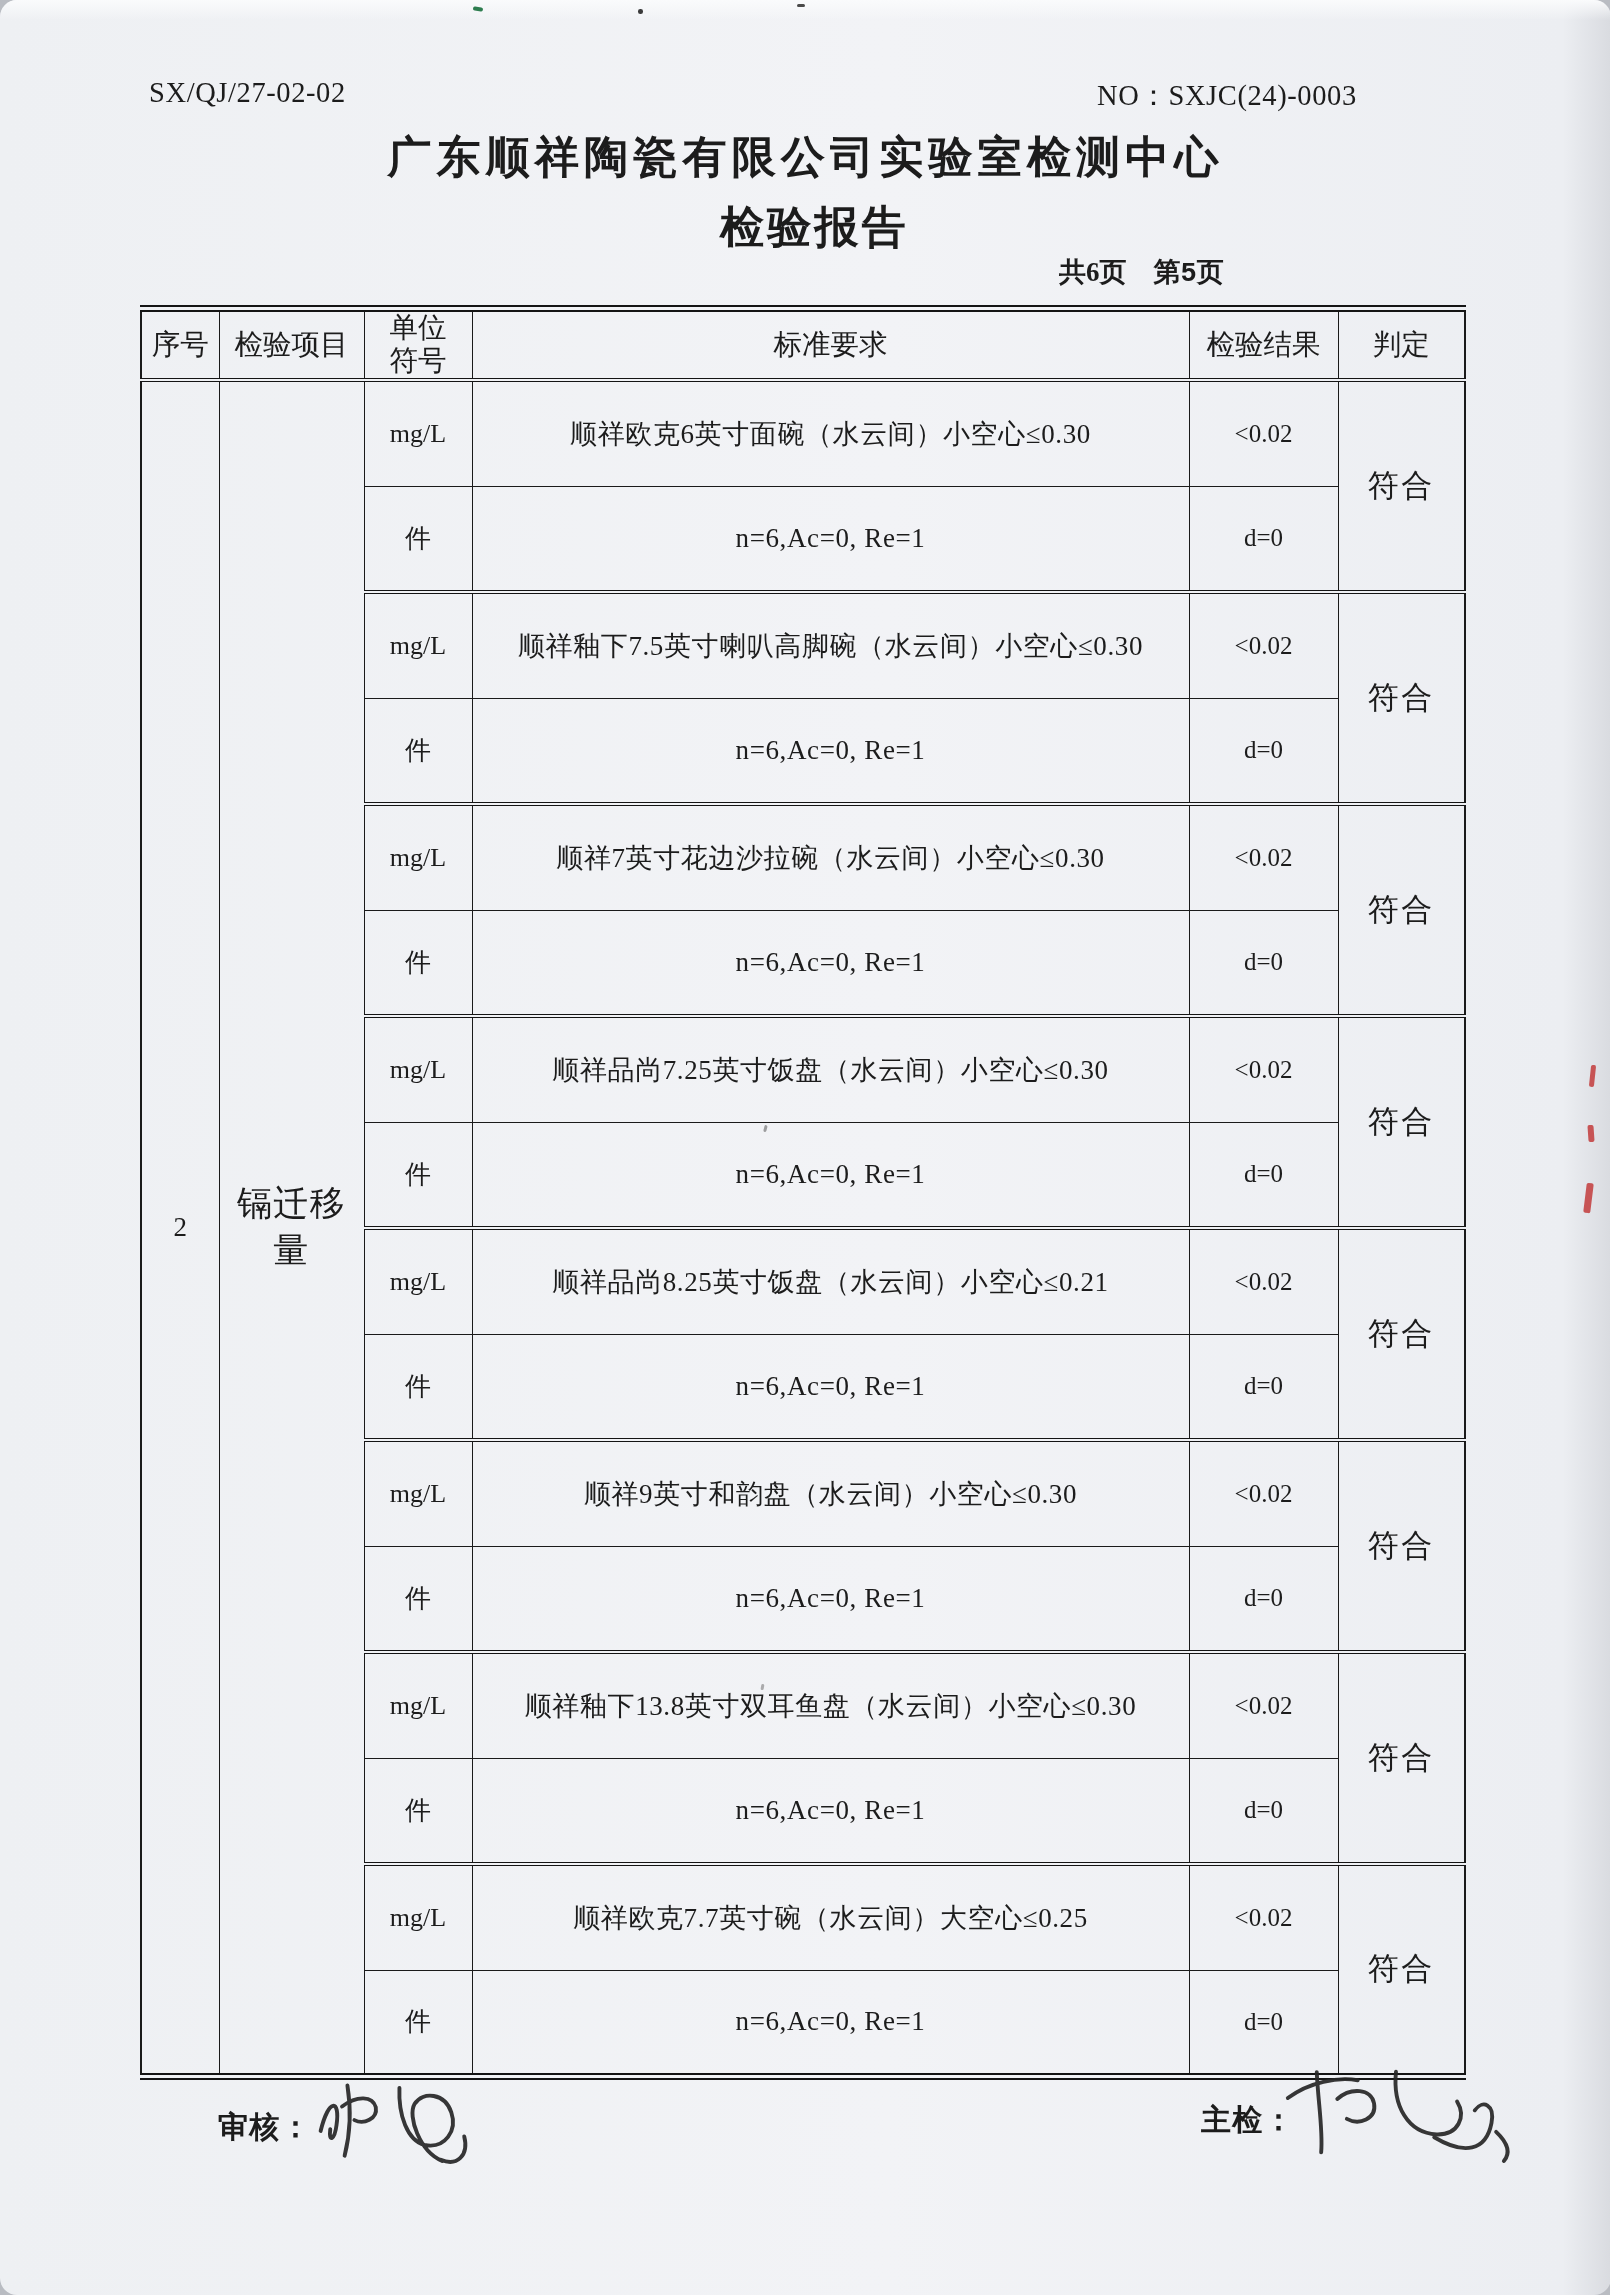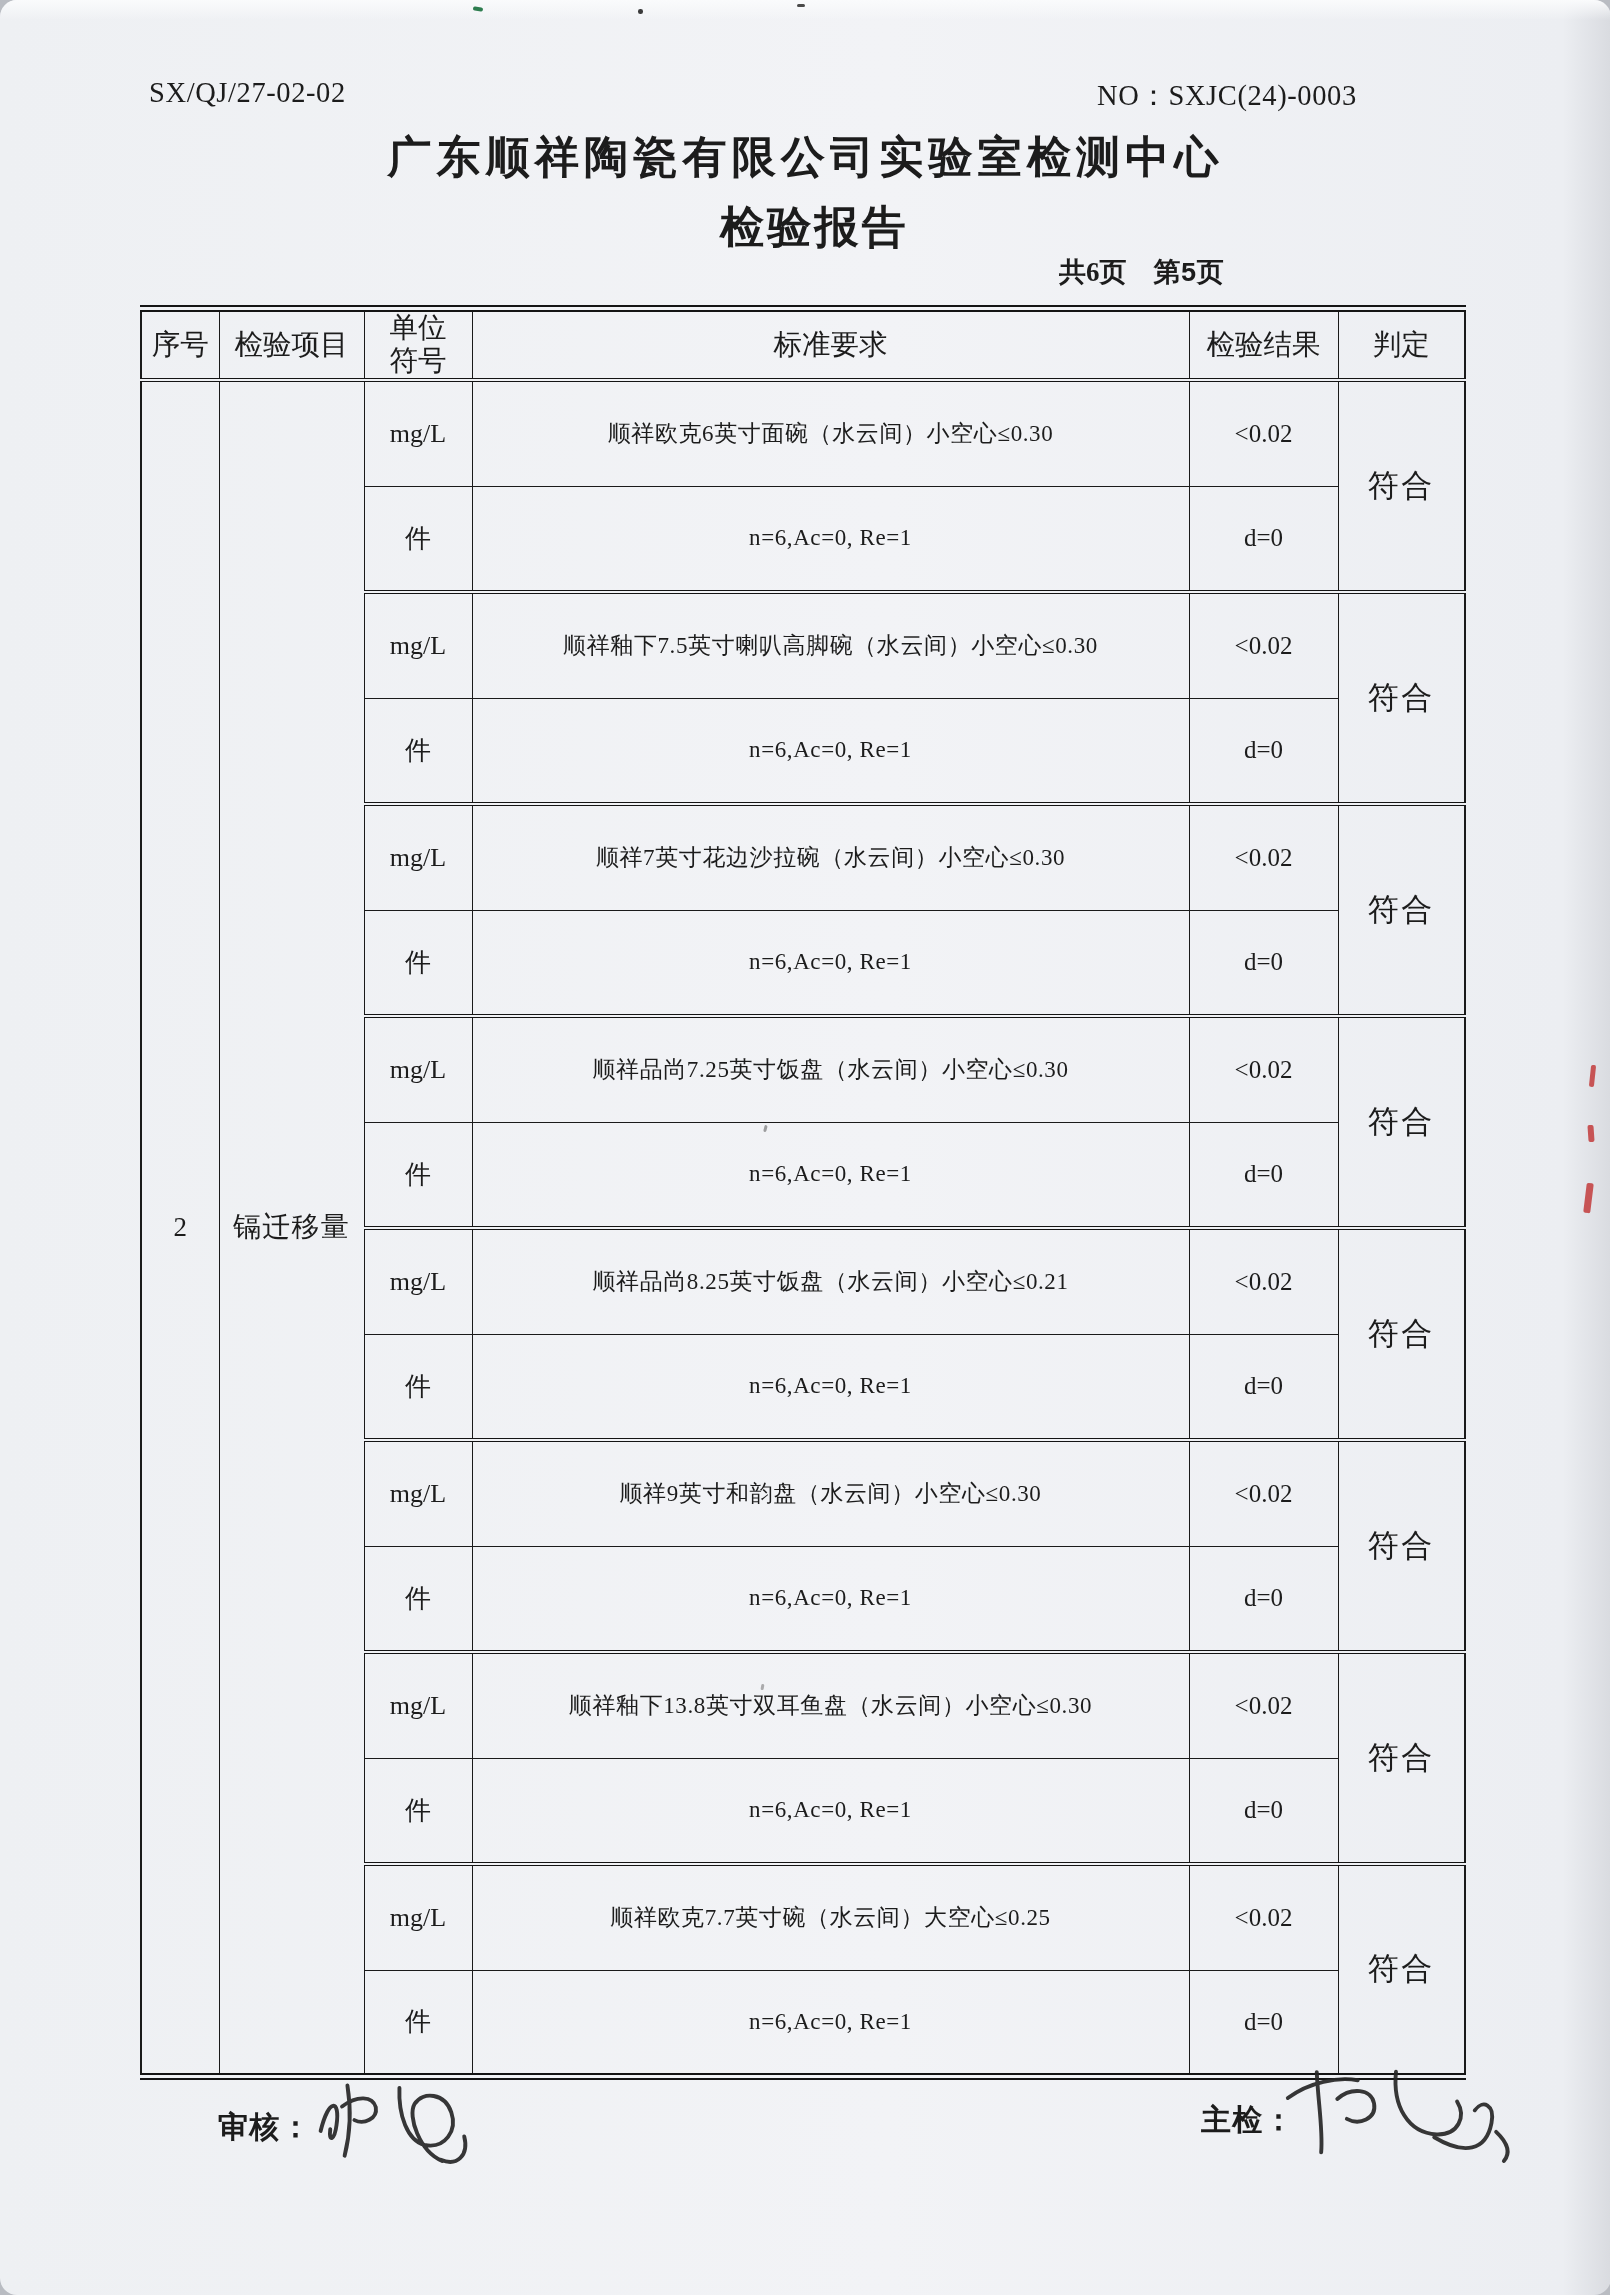--- a/index.html
+++ b/index.html
@@ -40,23 +40,23 @@
     padding:0;overflow:hidden;
   }
   .report-table thead th{
     height:66px;font-size:28.5px;font-weight:500;line-height:1.15;
     border-bottom:4.5px double #141414;
   }
   .report-table tbody tr{height:106px;}
   tr.group-start td{border-top:4.5px double #141414;}
   tr.group-first td{border-top:1.9px solid #1a1a1a;}
   td.seq{font-size:27px;}
-  td.item{font-size:28px;letter-spacing:1.3px;}
+  td.item{font-size:35px;letter-spacing:1.3px;}
   td.unit{font-size:26px;}
-  td.req{font-size:23px;letter-spacing:0.6px;}
+  td.req{font-size:27px;letter-spacing:0.6px;}
   td.res{font-size:25px;}
   td.verdict{font-size:31px;letter-spacing:2.6px;}
 
   .sign-label{position:absolute;font-size:30px;font-weight:600;letter-spacing:1.3px;}
   .lbl-reviewer{left:218px;top:2107px;}
   .lbl-inspector{left:1201px;top:2100px;}
   .sig{position:absolute;}
   .sig-reviewer{left:304px;top:2055px;transform:rotate(-3deg);}
   .sig-inspector{left:1277px;top:2043px;transform:rotate(-5deg);}
   .address{position:absolute;left:144px;top:2170px;font-size:30px;font-weight:700;letter-spacing:1.3px;}

